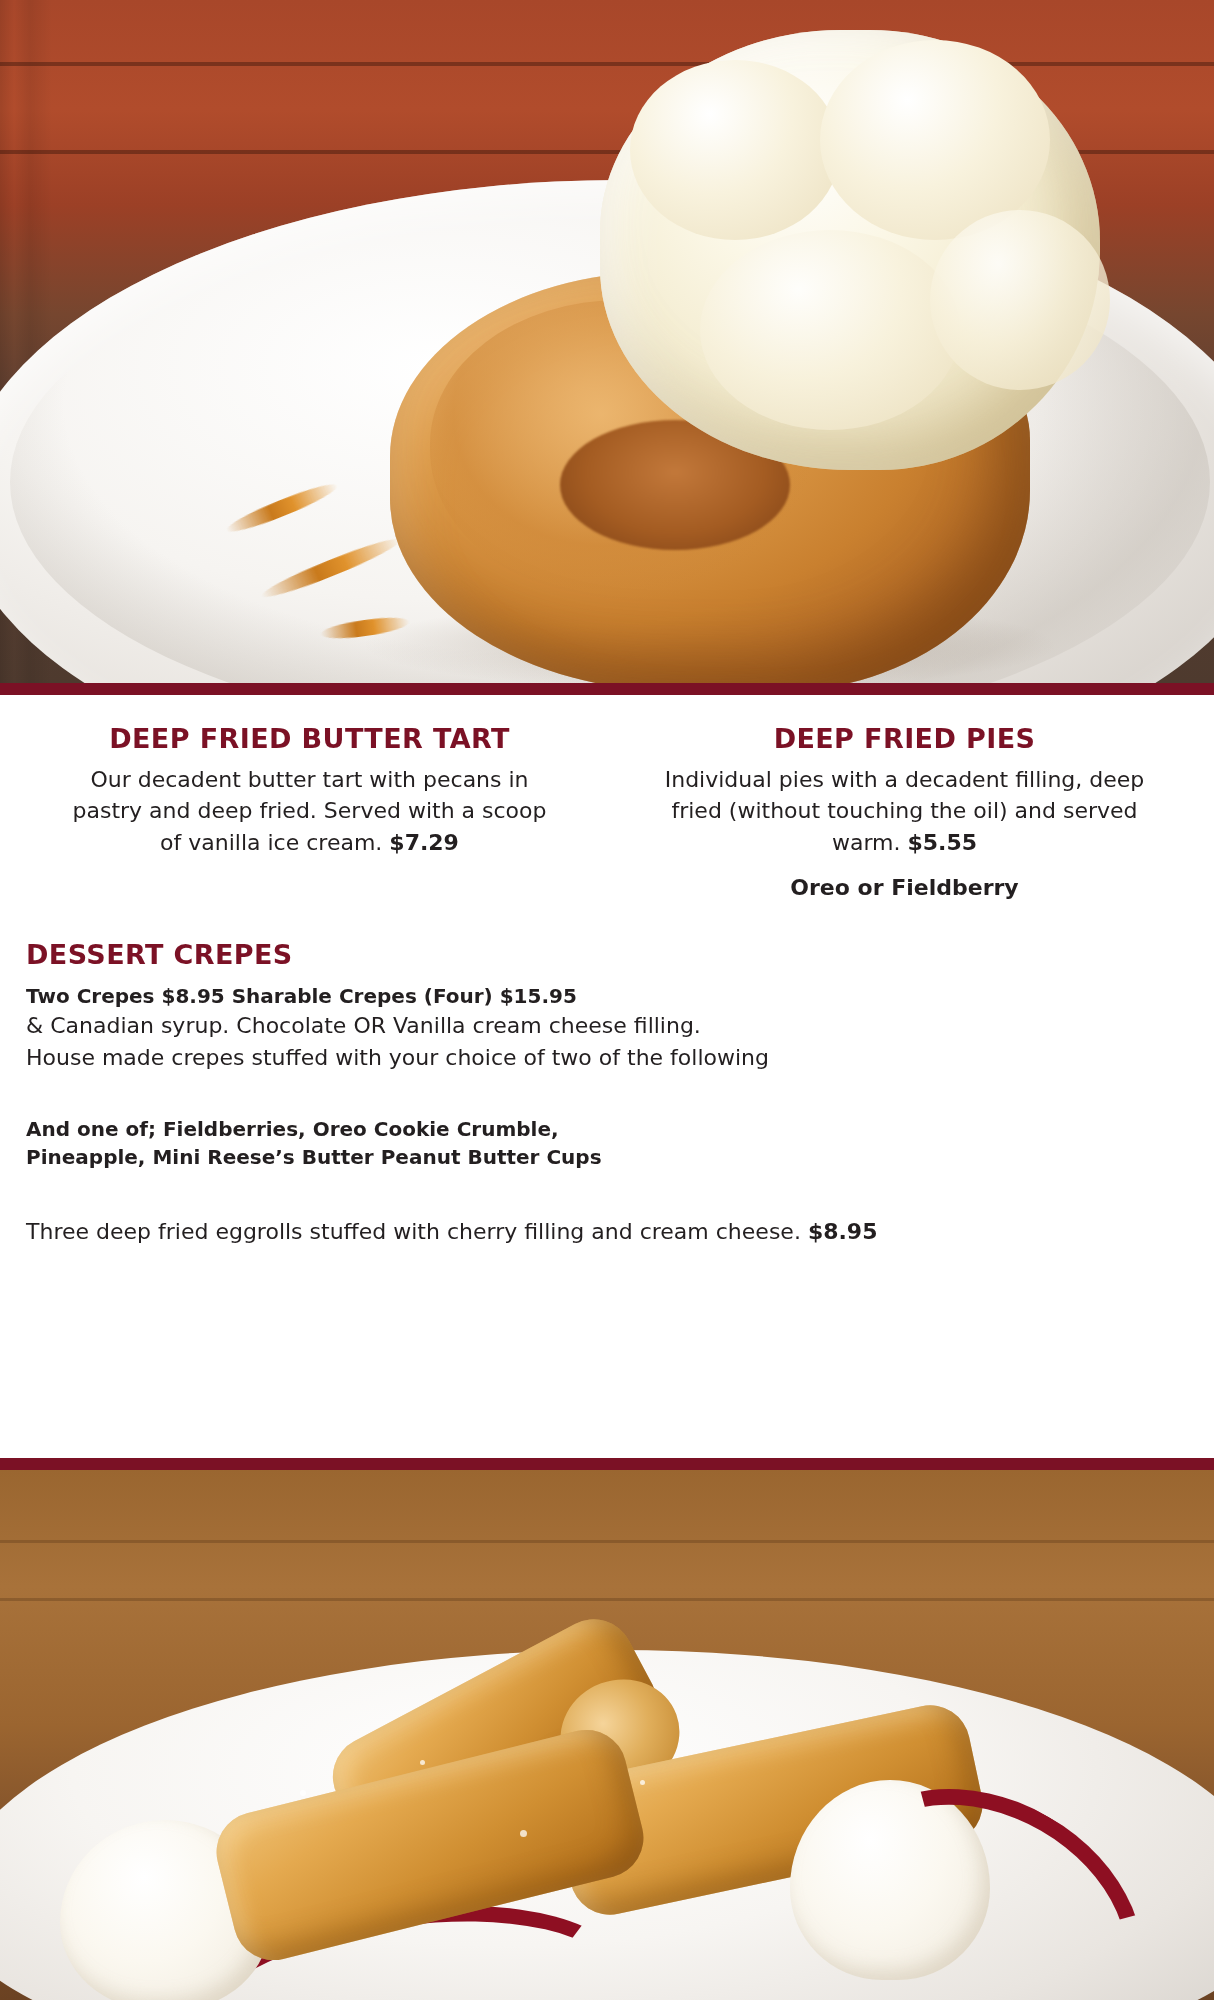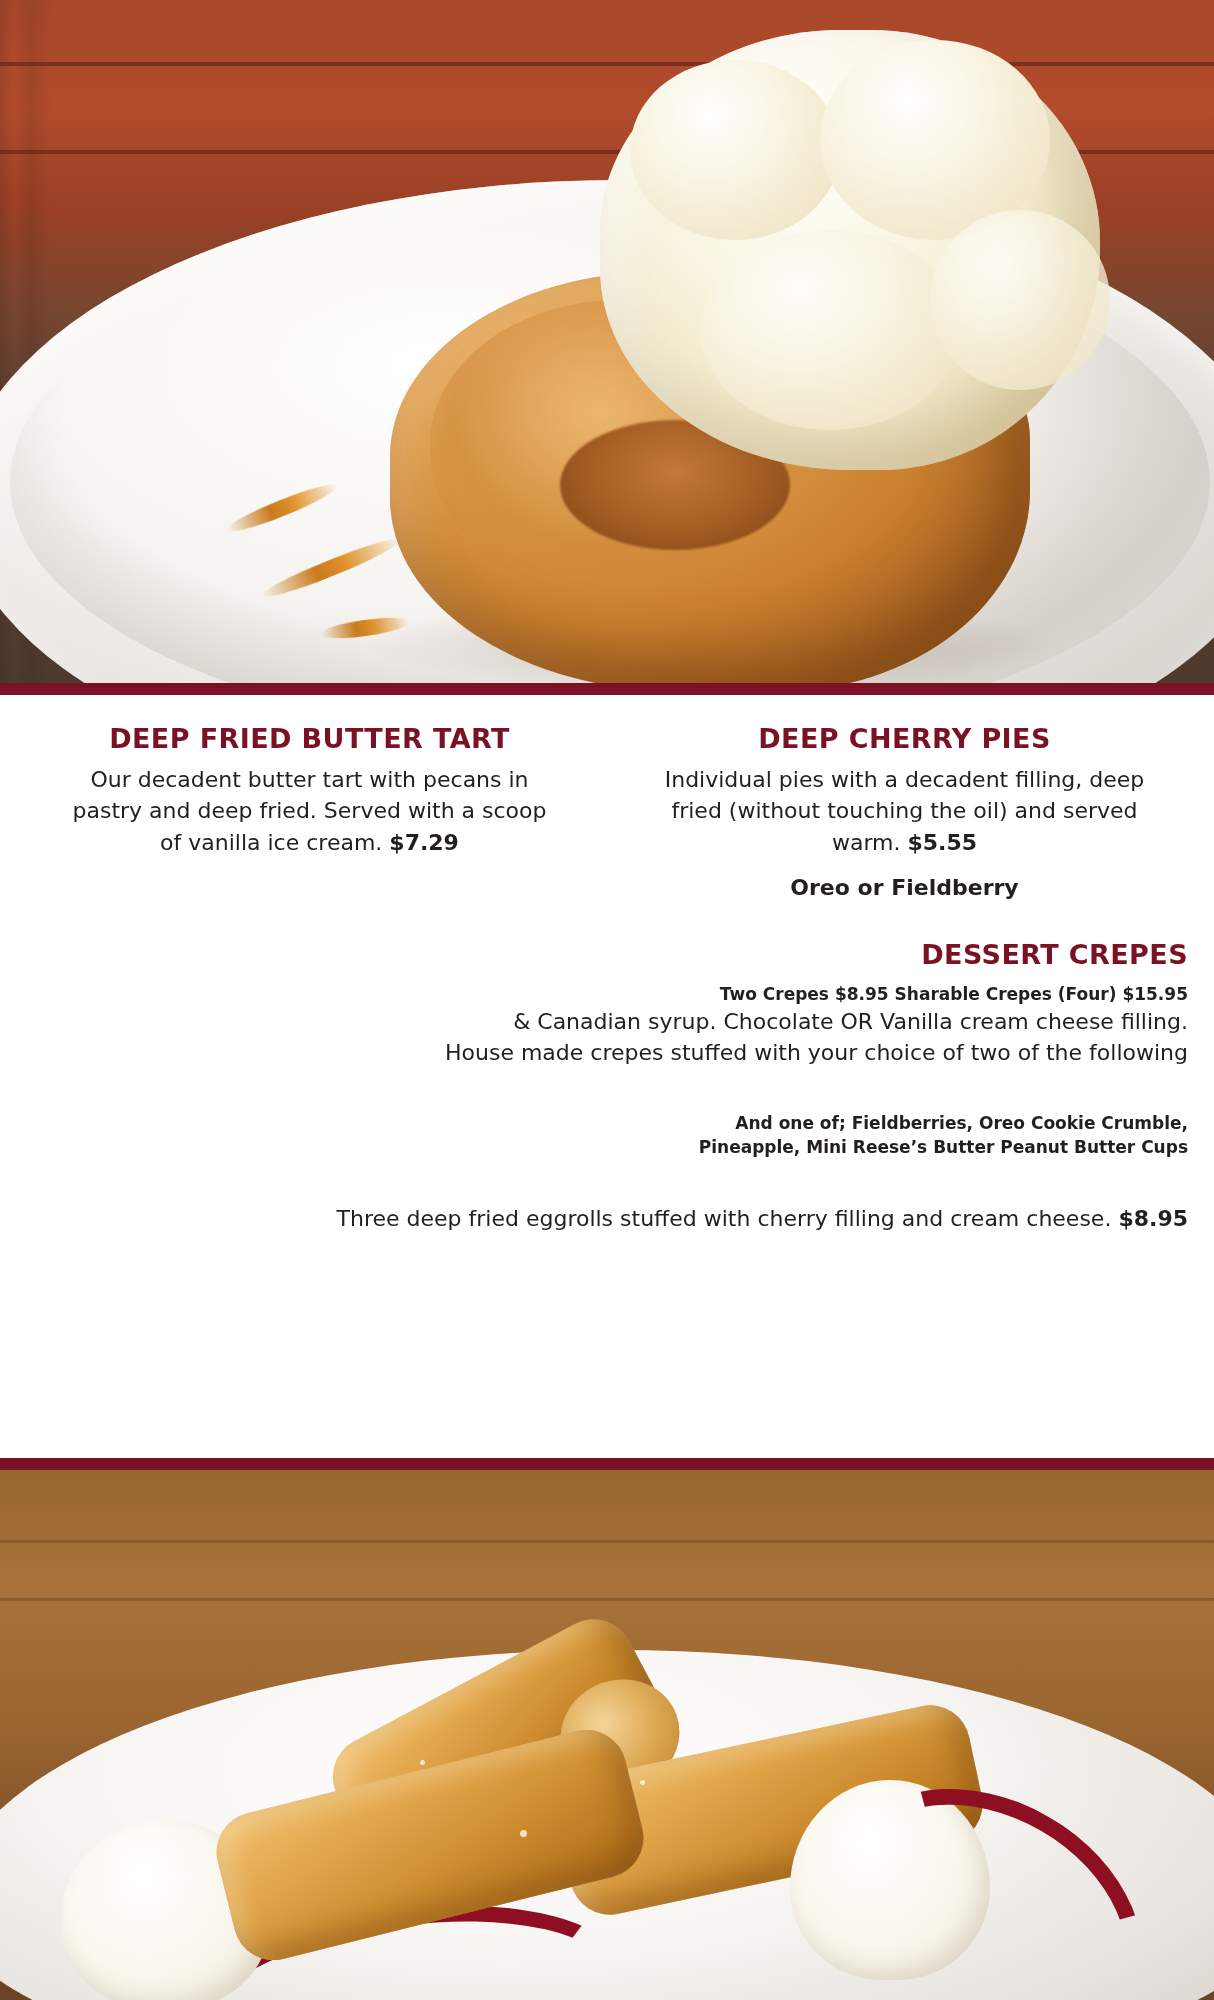--- a/index.html
+++ b/index.html
@@ -175,38 +175,38 @@
     margin: 2px auto;
     max-width: 500px;
   }
   .item-desc b, .bold {
     font-weight: bold;
   }
   .price { font-weight: bold; }
 
   .section {
     margin-top: 34px;
-    text-align: right;
+    text-align: left;
   }
   .section-title {
     color: #7b1125;
     font-weight: bold;
     font-size: 27px;
     letter-spacing: 0.4px;
     margin: 0 0 12px 0;
   }
   .section-line {
     color: #231f20;
     font-size: 22px;
     line-height: 1.42;
     margin: 0;
   }
   .section-line.strong {
     font-weight: bold;
-    font-size: 17px;
+    font-size: 20px;
   }
   .gap-sm { margin-top: 14px; }
   .gap-md { margin-top: 42px; }
 
   
   .photo-bottom {
     position: relative;
     width: 1214px;
     height: 530px;
     overflow: hidden;
@@ -320,21 +320,21 @@
 
       <div class="col">
         <div class="item-title">DEEP FRIED BUTTER TART</div>
         <p class="item-desc">
           <span>Our decadent butter tart with pecans in pastry and deep fried. Served with a scoop of vanilla ice cream.</span>
           <b class="price">$7.29</b>
         </p>
       </div>
 
       <div class="col">
-        <div class="item-title">DEEP CHERRY PIES</div>
+        <div class="item-title">DEEP FRIED PIES</div>
         <p class="item-desc">
           <span>Individual pies with a decadent filling, deep fried (without touching the oil) and served warm.</span>
           <b class="price">$5.55</b>
         </p>
         <p class="item-desc bold gap-sm">Oreo or Fieldberry</p>
       </div>
 
     </div>
 
     <div class="section">

